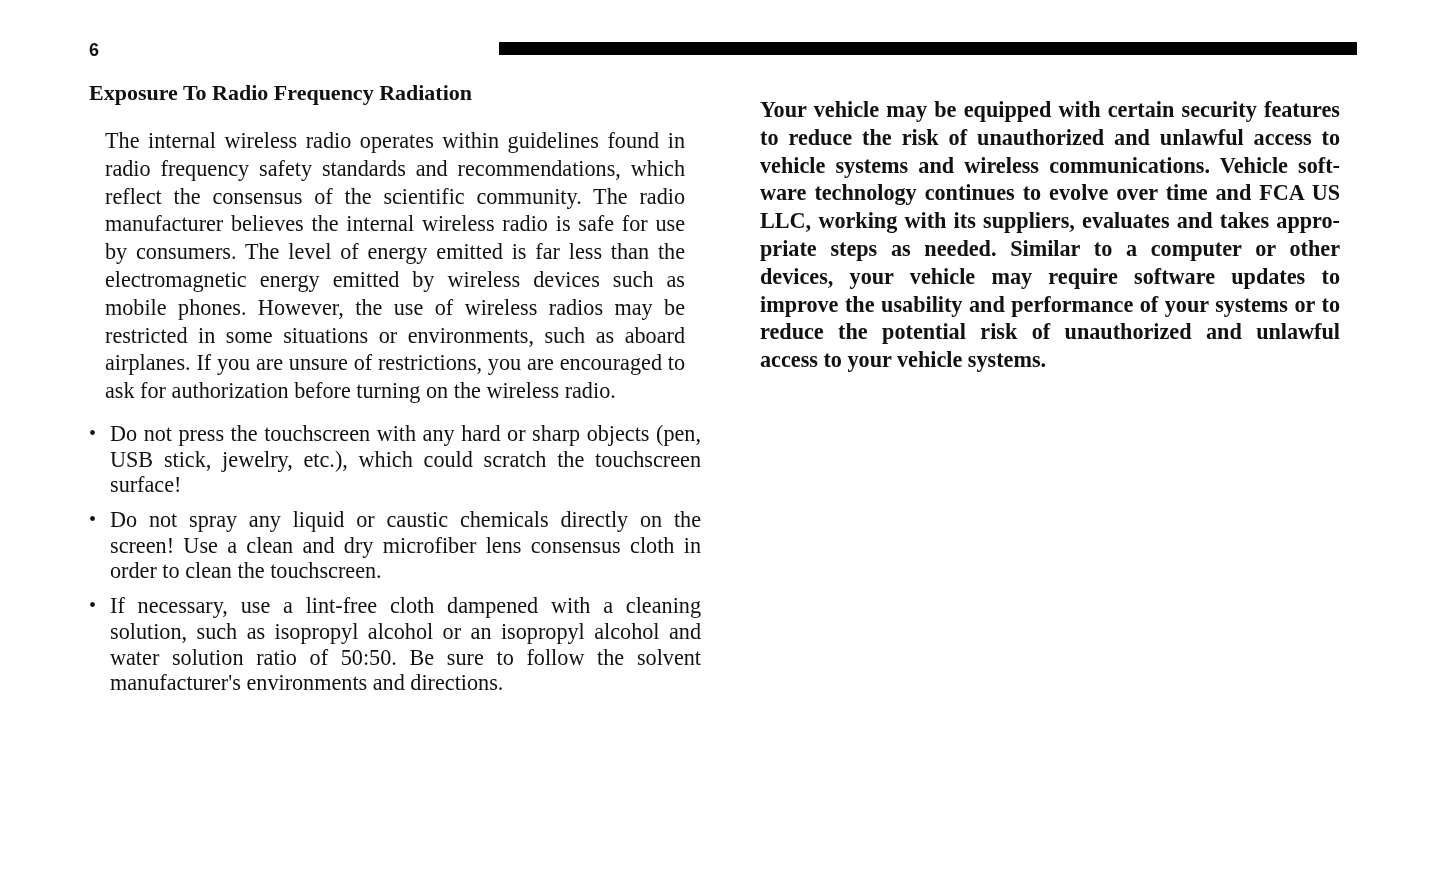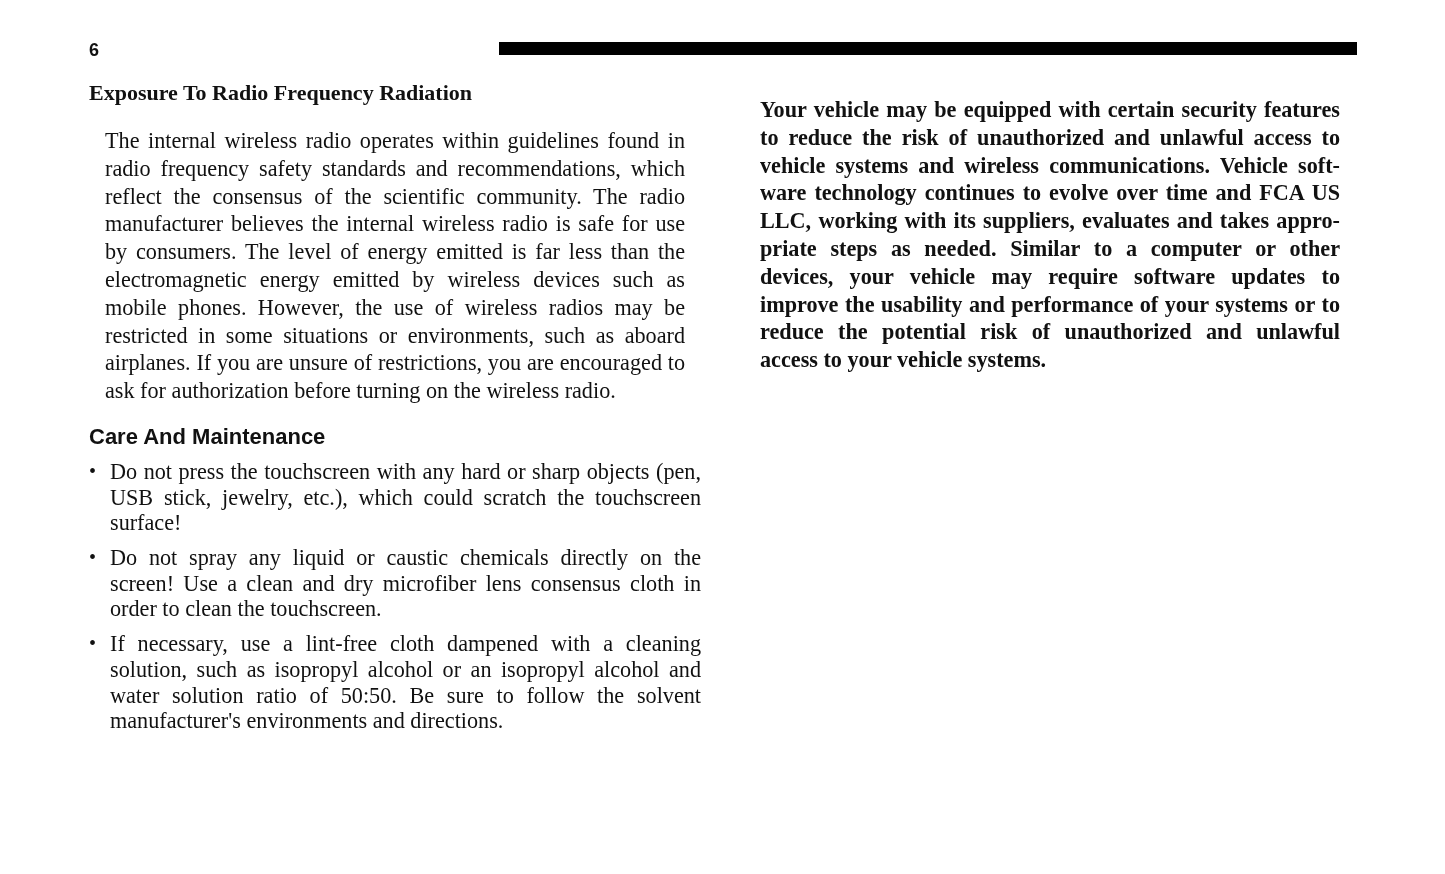--- a/index.html
+++ b/index.html
@@ -100,21 +100,20 @@
 
 <div class="page-header">
   <span class="page-number">6</span>
   <div class="header-bar"></div>
 </div>
 
 <div class="column col-left">
   <h2 class="serif-heading">Exposure To Radio Frequency Radiation</h2>
   <p class="para-first">The internal wireless radio operates within guidelines found in radio frequency safety standards and recommendations, which reflect the consensus of the scientific community. The radio manufacturer believes the internal wireless radio is safe for use by consumers. The level of energy emitted is far less than the electromagnetic energy emitted by wireless devices such as mobile phones. However, the use of wireless radios may be restricted in some situations or environments, such as aboard airplanes. If you are unsure of restrictions, you are encouraged to ask for authorization before turning on the wireless radio.</p>
 
-  <h2 class="sans-heading care-heading">Care And Maintenance</h2>
 
   <ul class="bullets">
     <li>
       <span class="bullet">•</span>
       <span>Do not press the touchscreen with any hard or sharp objects (pen, USB stick, jewelry, etc.), which could scratch the touchscreen surface!</span>
     </li>
     <li>
       <span class="bullet">•</span>
       <span>Do not spray any liquid or caustic chemicals directly on the screen! Use a clean and dry microfiber lens consensus cloth in order to clean the touchscreen.</span>
     </li>

